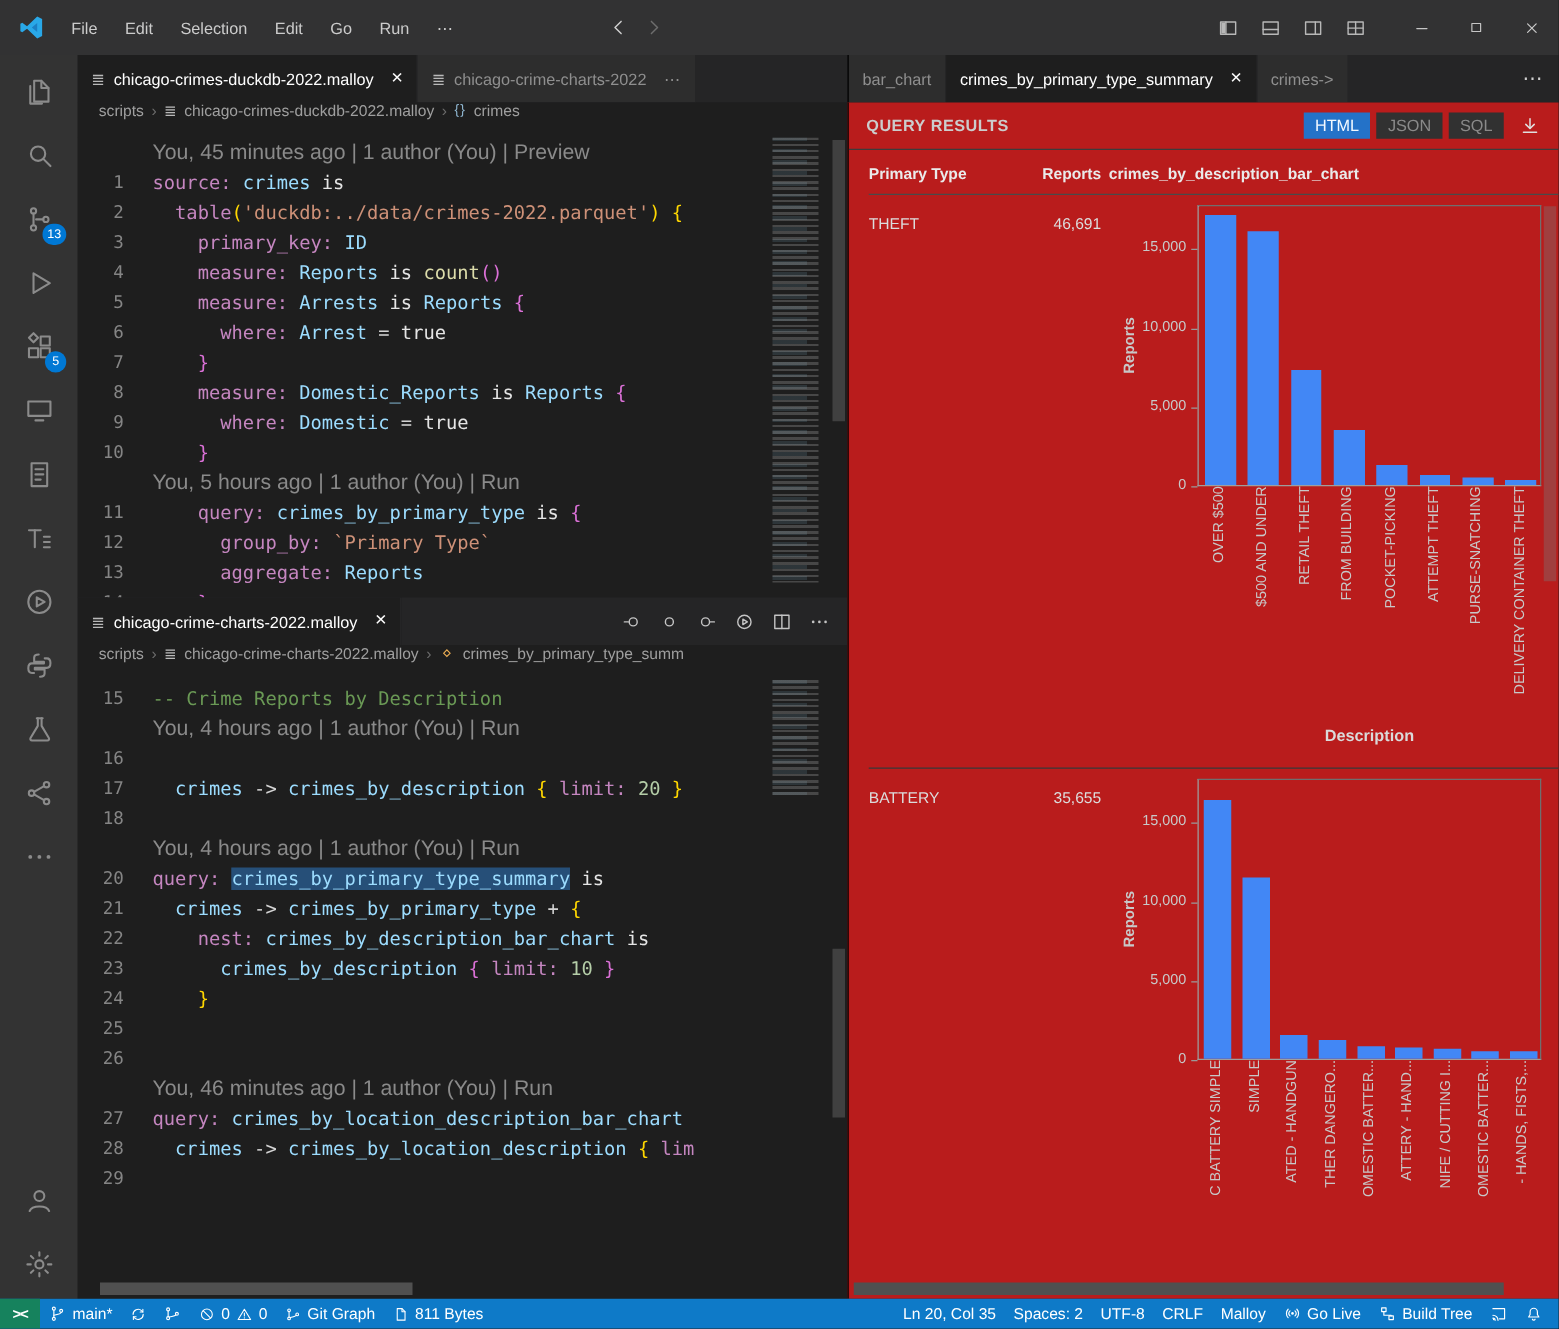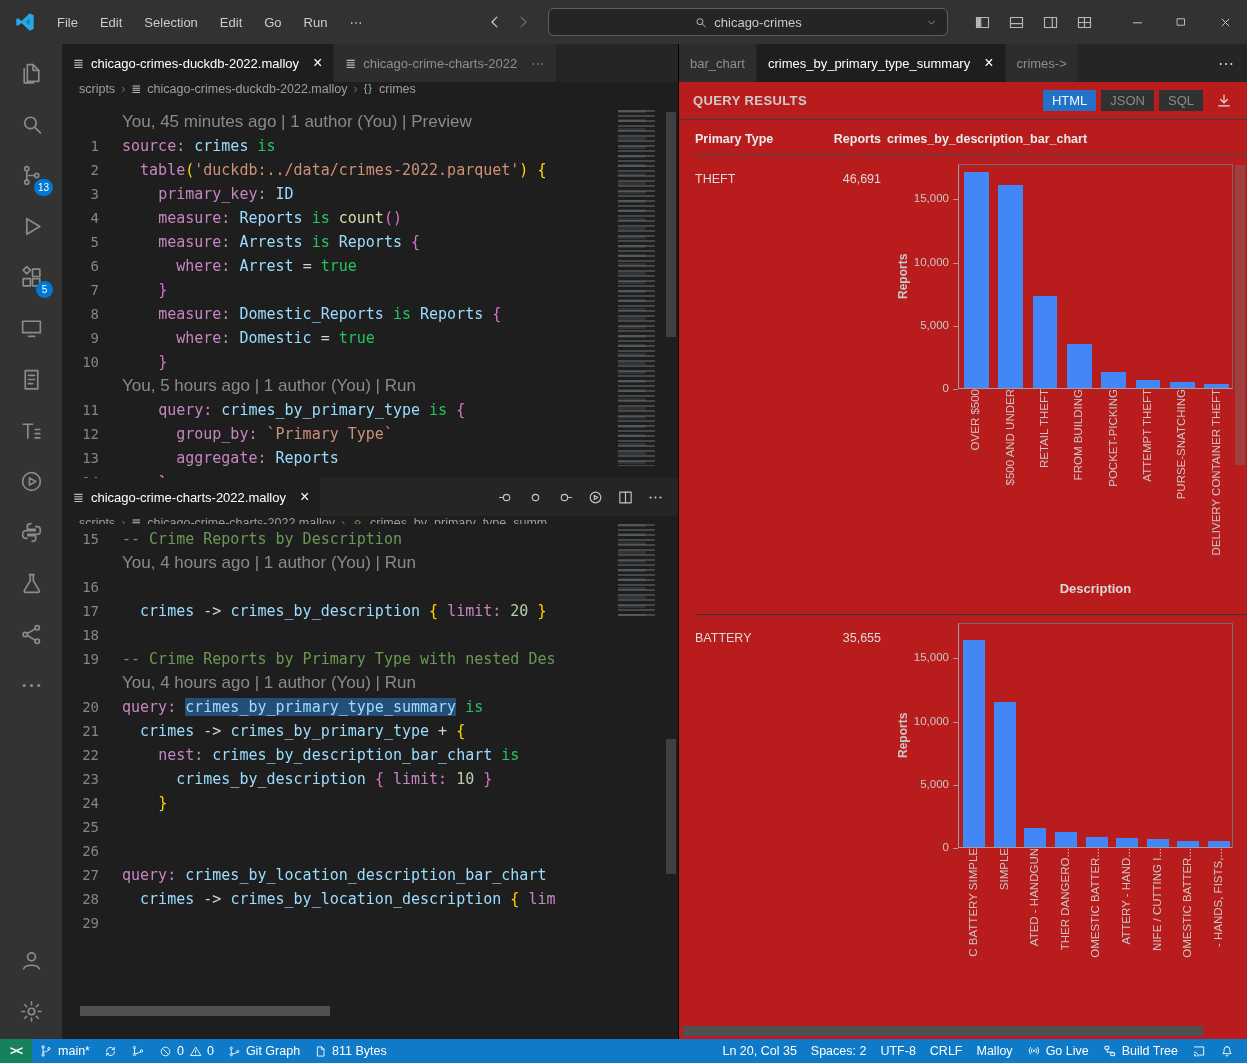--- a/index.html
+++ b/index.html
@@ -57,29 +57,29 @@
     white-space:nowrap;overflow:hidden}
   #top-breadcrumb{top:82px}
   #bottom-breadcrumb{top:516px}
   .bc-sep{color:#6c6c6c}
   .bc-icon{color:#b9b9b9;font-size:12px}
   .bc-braces{color:#8fb6d0;font-size:11px;letter-spacing:1px}
 
   
   .editor{position:absolute;left:62px;width:616px;background:#1e1e1e;overflow:hidden}
   #top-editor{top:110px;height:368px}
-  #bottom-editor{top:524px;height:495px}
+  #bottom-editor{top:544px;height:495px}
   .code-lines{position:absolute;left:0;top:0;right:60px;bottom:0;overflow:hidden}
   #bottom-editor .code-lines{padding-top:3px}
   .line{display:flex;height:24px;line-height:24px;white-space:pre;
     font-family:"DejaVu Sans Mono",monospace;font-size:15px}
   .ln{flex:none;width:60px;padding-right:23px;text-align:right;color:#858585;font-size:14px}
   .code{white-space:pre}
   .blame{color:#8a8a8a;font-size:17px;font-family:"Liberation Sans",sans-serif}
-  .tok.kw{color:#c586c0}.tok.v{color:#9cdcfe}.tok.b{color:#22c55e}.tok.s{color:#ce9178}
+  .tok.kw{color:#c586c0}.tok.v{color:#9cdcfe}.tok.b{color:#e5e5e5}.tok.s{color:#ce9178}
   .tok.num{color:#b5cea8}.tok.fn{color:#dcdcaa}.tok.y{color:#ffd700}.tok.pk{color:#da70d6}
   .tok.com{color:#6a9955}.tok.op,.tok.pl{color:#d4d4d4}
   .tok.sel{background:#264f78}
   .minimap{position:absolute;right:14px;top:0;width:46px;
     background:repeating-linear-gradient(180deg, rgba(190,190,190,.26) 0 2px, transparent 2px 5px),
                repeating-linear-gradient(180deg, rgba(156,220,254,.12) 0 3px, transparent 3px 9px);
     background-size:80% 100%,60% 100%;background-repeat:no-repeat}
   #top-editor .minimap{height:356px}
   #bottom-editor .minimap{height:92px}
   .vscroll{position:absolute;right:0;top:0;width:14px;height:100%}
@@ -151,34 +151,20 @@
           <svg width="18" height="18" viewBox="0 0 24 24">
             <path d="M14.5 5.5L8 12l6.5 6.5" fill="none" stroke="currentColor" stroke-width="1.6" stroke-linecap="round" stroke-linejoin="round"></path>
           </svg>
         </span>
       <span class="navbtn dim">
           <svg width="18" height="18" viewBox="0 0 24 24">
             <path d="M9.5 5.5L16 12l-6.5 6.5" fill="none" stroke="currentColor" stroke-width="1.6" stroke-linecap="round" stroke-linejoin="round"></path>
           </svg>
         </span>
     </div>
-    <div class="searchbox">
-      <span>
-          <svg width="13" height="13" viewBox="0 0 24 24">
-            <circle cx="11" cy="10.5" r="5.5" fill="none" stroke="currentColor" stroke-width="1.6"></circle>
-            <path d="M15 14.5L20.5 20" fill="none" stroke="currentColor" stroke-width="1.6" stroke-linecap="round" stroke-linejoin="round"></path>
-          </svg>
-        </span>
-      <span>chicago-crimes</span>
-      <span class="schev">
-          <svg width="13" height="13" viewBox="0 0 24 24">
-            <path d="M7 10l5 5 5-5" fill="none" stroke="currentColor" stroke-width="1.6" stroke-linecap="round" stroke-linejoin="round"></path>
-          </svg>
-        </span>
-    </div>
     <div class="winctrls">
       <span class="wc grp">
           <svg width="17" height="17" viewBox="0 0 24 24">
             <path d="M3.5 5h17v14h-17z" fill="none" stroke="currentColor" stroke-width="1.6" stroke-linecap="round" stroke-linejoin="round"></path>
             <path d="M9.5 5v14" fill="none" stroke="currentColor" stroke-width="1.6" stroke-linecap="round" stroke-linejoin="round"></path>
             <path d="M4.3 5.8h4.4v12.4H4.3z" fill="currentColor" stroke="none"></path>
           </svg>
         </span>
       <span class="wc grp">
           <svg width="17" height="17" viewBox="0 0 24 24">
@@ -487,29 +473,29 @@
     <span>crimes_by_primary_type_summ</span>
   </div>
 
   <div id="bottom-editor" class="editor">
     <div class="code-lines" id="bottom-code">
         <div class="line"><span class="ln">15</span><span class="code"><span class="tok com">-- Crime Reports by Description</span></span></div>
         <div class="line"><span class="ln"></span><span class="blame">You, 4 hours ago | 1 author (You) | Run</span></div>
         <div class="line"><span class="ln">16</span></div>
         <div class="line"><span class="ln">17</span><span class="code"><span class="tok pl">  </span><span class="tok v">crimes</span><span class="tok pl"> </span><span class="tok op">-&gt;</span><span class="tok pl"> </span><span class="tok v">crimes_by_description</span><span class="tok pl"> </span><span class="tok y">{</span><span class="tok pl"> </span><span class="tok kw">limit:</span><span class="tok pl"> </span><span class="tok num">20</span><span class="tok pl"> </span><span class="tok y">}</span></span></div>
         <div class="line"><span class="ln">18</span><span class="code"></span></div>
-        <div class="line"><span class="ln">19</span><span class="code"><span class="tok com">-- Crime Reports by Primary Type with nested Des</span></span></div>
         <div class="line"><span class="ln"></span><span class="blame">You, 4 hours ago | 1 author (You) | Run</span></div>
         <div class="line"><span class="ln">20</span><span class="code"><span class="tok kw">query:</span><span class="tok pl"> </span><span class="tok v sel">crimes_by_primary_type_summary</span><span class="tok pl"> </span><span class="tok b">is</span></span></div>
         <div class="line"><span class="ln">21</span><span class="code"><span class="tok pl">  </span><span class="tok v">crimes</span><span class="tok pl"> </span><span class="tok op">-&gt;</span><span class="tok pl"> </span><span class="tok v">crimes_by_primary_type</span><span class="tok pl"> </span><span class="tok op">+</span><span class="tok pl"> </span><span class="tok y">{</span></span></div>
         <div class="line"><span class="ln">22</span><span class="code"><span class="tok pl">    </span><span class="tok kw">nest:</span><span class="tok pl"> </span><span class="tok v">crimes_by_description_bar_chart</span><span class="tok pl"> </span><span class="tok b">is</span></span></div>
         <div class="line"><span class="ln">23</span><span class="code"><span class="tok pl">      </span><span class="tok v">crimes_by_description</span><span class="tok pl"> </span><span class="tok pk">{</span><span class="tok pl"> </span><span class="tok kw">limit:</span><span class="tok pl"> </span><span class="tok num">10</span><span class="tok pl"> </span><span class="tok pk">}</span></span></div>
         <div class="line"><span class="ln">24</span><span class="code"><span class="tok pl">    </span><span class="tok y">}</span></span></div>
         <div class="line"><span class="ln">25</span><span class="code"></span></div>
         <div class="line"><span class="ln">26</span></div>
+        <div class="line"><span class="ln"></span><span class="blame">You, 46 minutes ago | 1 author (You) | Run</span></div>
         <div class="line"><span class="ln">27</span><span class="code"><span class="tok kw">query:</span><span class="tok pl"> </span><span class="tok v">crimes_by_location_description_bar_chart</span></span></div>
         <div class="line"><span class="ln">28</span><span class="code"><span class="tok pl">  </span><span class="tok v">crimes</span><span class="tok pl"> </span><span class="tok op">-&gt;</span><span class="tok pl"> </span><span class="tok v">crimes_by_location_description</span><span class="tok pl"> </span><span class="tok y">{</span><span class="tok pl"> </span><span class="tok kw">lim</span></span></div>
         <div class="line"><span class="ln">29</span><span class="code"></span></div>
       </div>
     <div class="minimap"></div>
     <div class="vscroll">
         <div class="vthumb" style="top:215px;height:135px"></div>
       </div>
     <div class="hthumb" style="left:18px;bottom:3px;width:250px"></div>
   </div>

